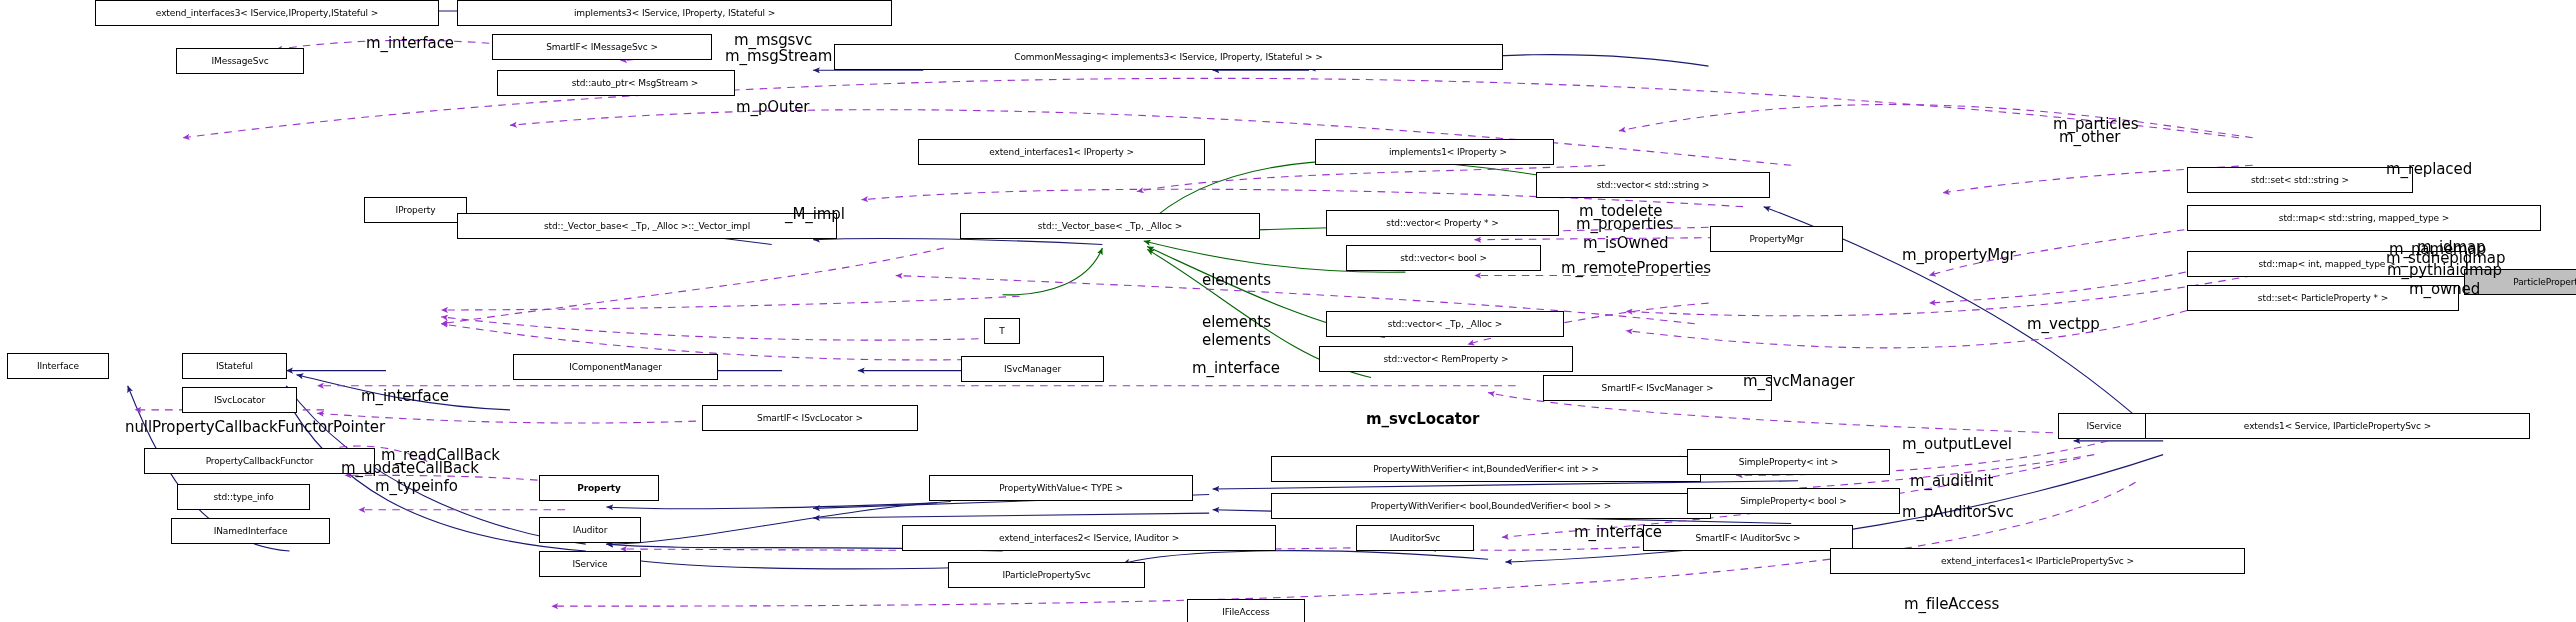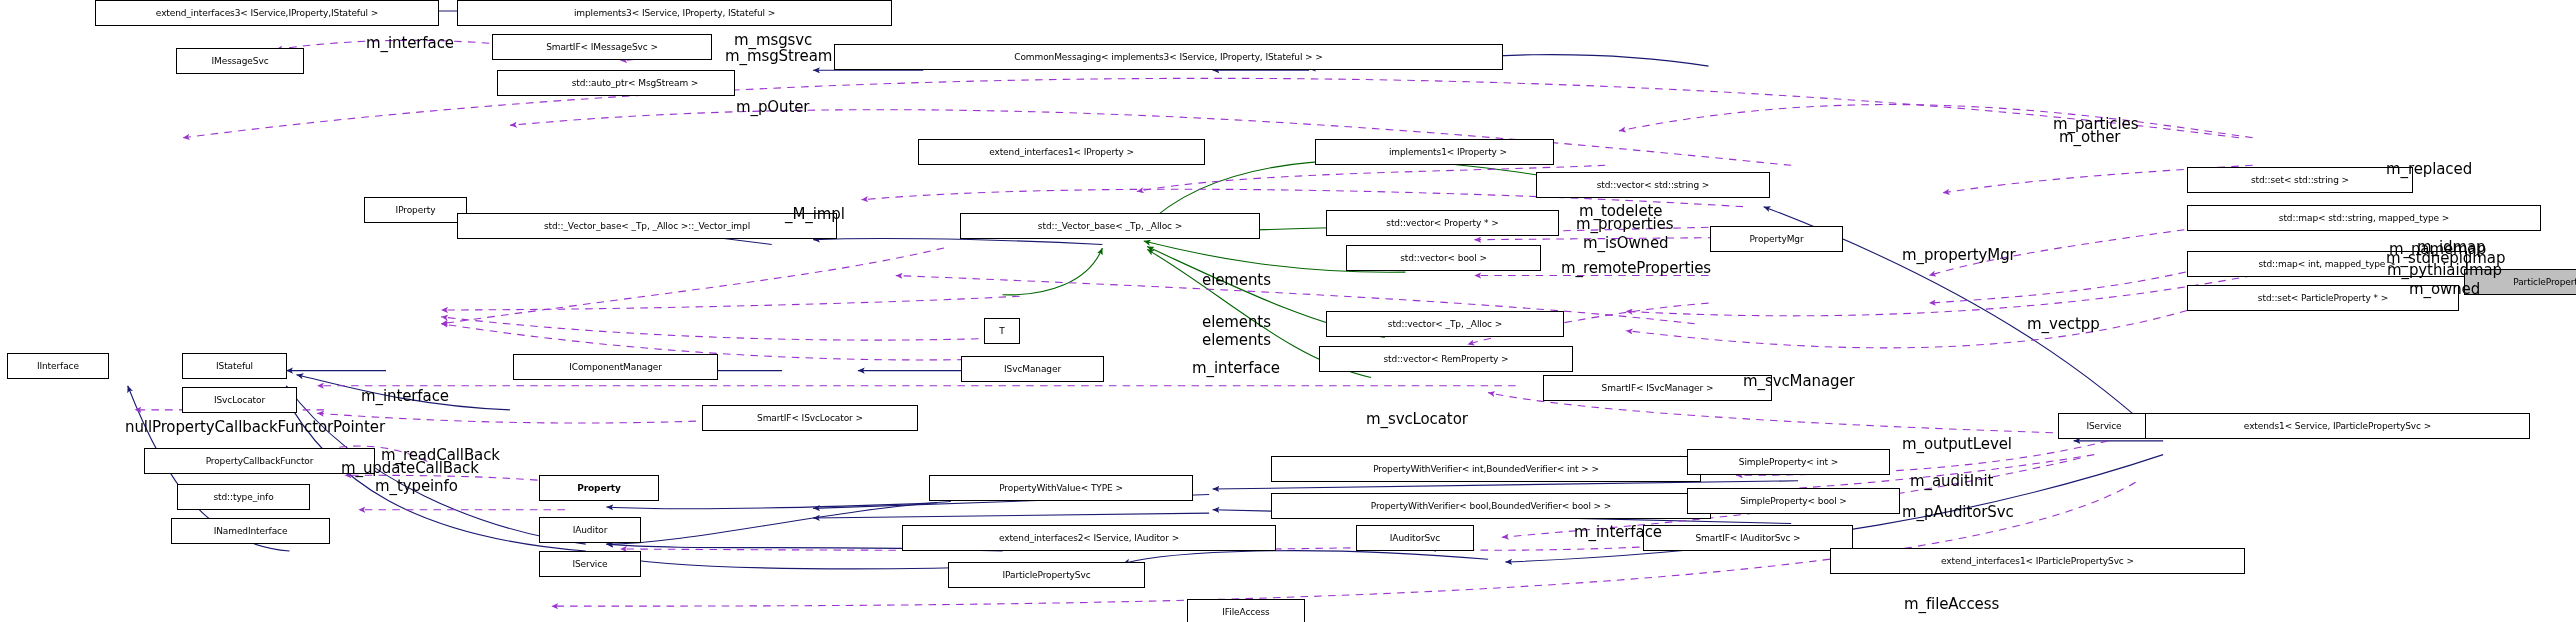--- a/index.html
+++ b/index.html
@@ -219,21 +219,21 @@
       <div class="edge-label" style="left: 1902px; top: 251px;">m_propertyMgr</div>
       <div class="edge-label" style="left: 2409px; top: 285px;">m_owned</div>
       <div class="edge-label" style="left: 1561px; top: 264px;">m_remoteProperties</div>
       <div class="edge-label" style="left: 1202px; top: 276px;">elements</div>
       <div class="edge-label" style="left: 2027px; top: 320px;">m_vectpp</div>
       <div class="edge-label" style="left: 1202px; top: 318px;">elements</div>
       <div class="edge-label" style="left: 1202px; top: 336px;">elements</div>
       <div class="edge-label" style="left: 1192px; top: 364px;">m_interface</div>
       <div class="edge-label" style="left: 1743px; top: 377px;">m_svcManager</div>
       <div class="edge-label" style="left: 361px; top: 392px;">m_interface</div>
-      <div class="edge-label" style="left: 1366px; top: 415px;">m_svcLocator</div>
+      <div class="edge-label" style="left: 1366px; top: 415px; font-weight: bold;">m_svcLocator</div>
       <div class="edge-label" style="left: 125px; top: 423px;">nullPropertyCallbackFunctorPointer</div>
       <div class="edge-label" style="left: 346px; top: 451px; margin-left: 35px;">m_readCallBack</div>
       <div class="edge-label" style="left: 1902px; top: 440px;">m_outputLevel</div>
       <div class="edge-label" style="left: 341px; top: 464px;">m_updateCallBack</div>
       <div class="edge-label" style="left: 1910px; top: 477px;">m_auditInit</div>
       <div class="edge-label" style="left: 375px; top: 482px;">m_typeinfo</div>
       <div class="edge-label" style="left: 1902px; top: 508px;">m_pAuditorSvc</div>
       <div class="edge-label" style="left: 1574px; top: 528px;">m_interface</div>
       <div class="edge-label" style="left: 1904px; top: 600px;">m_fileAccess</div>
     </div>

